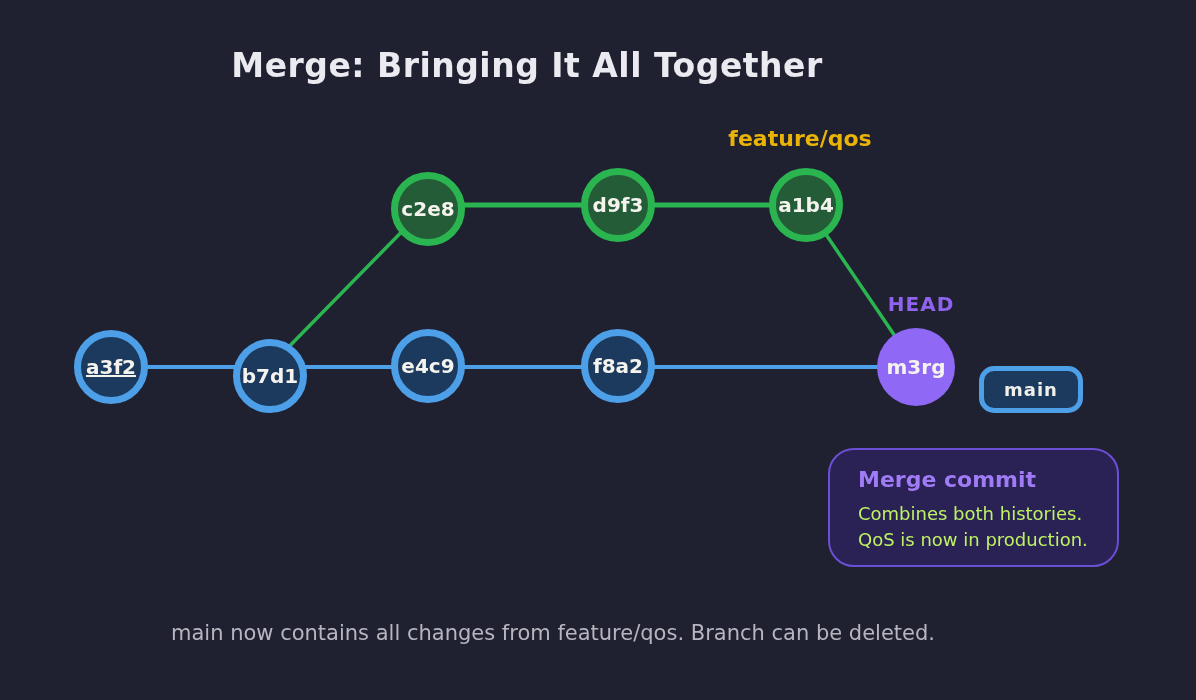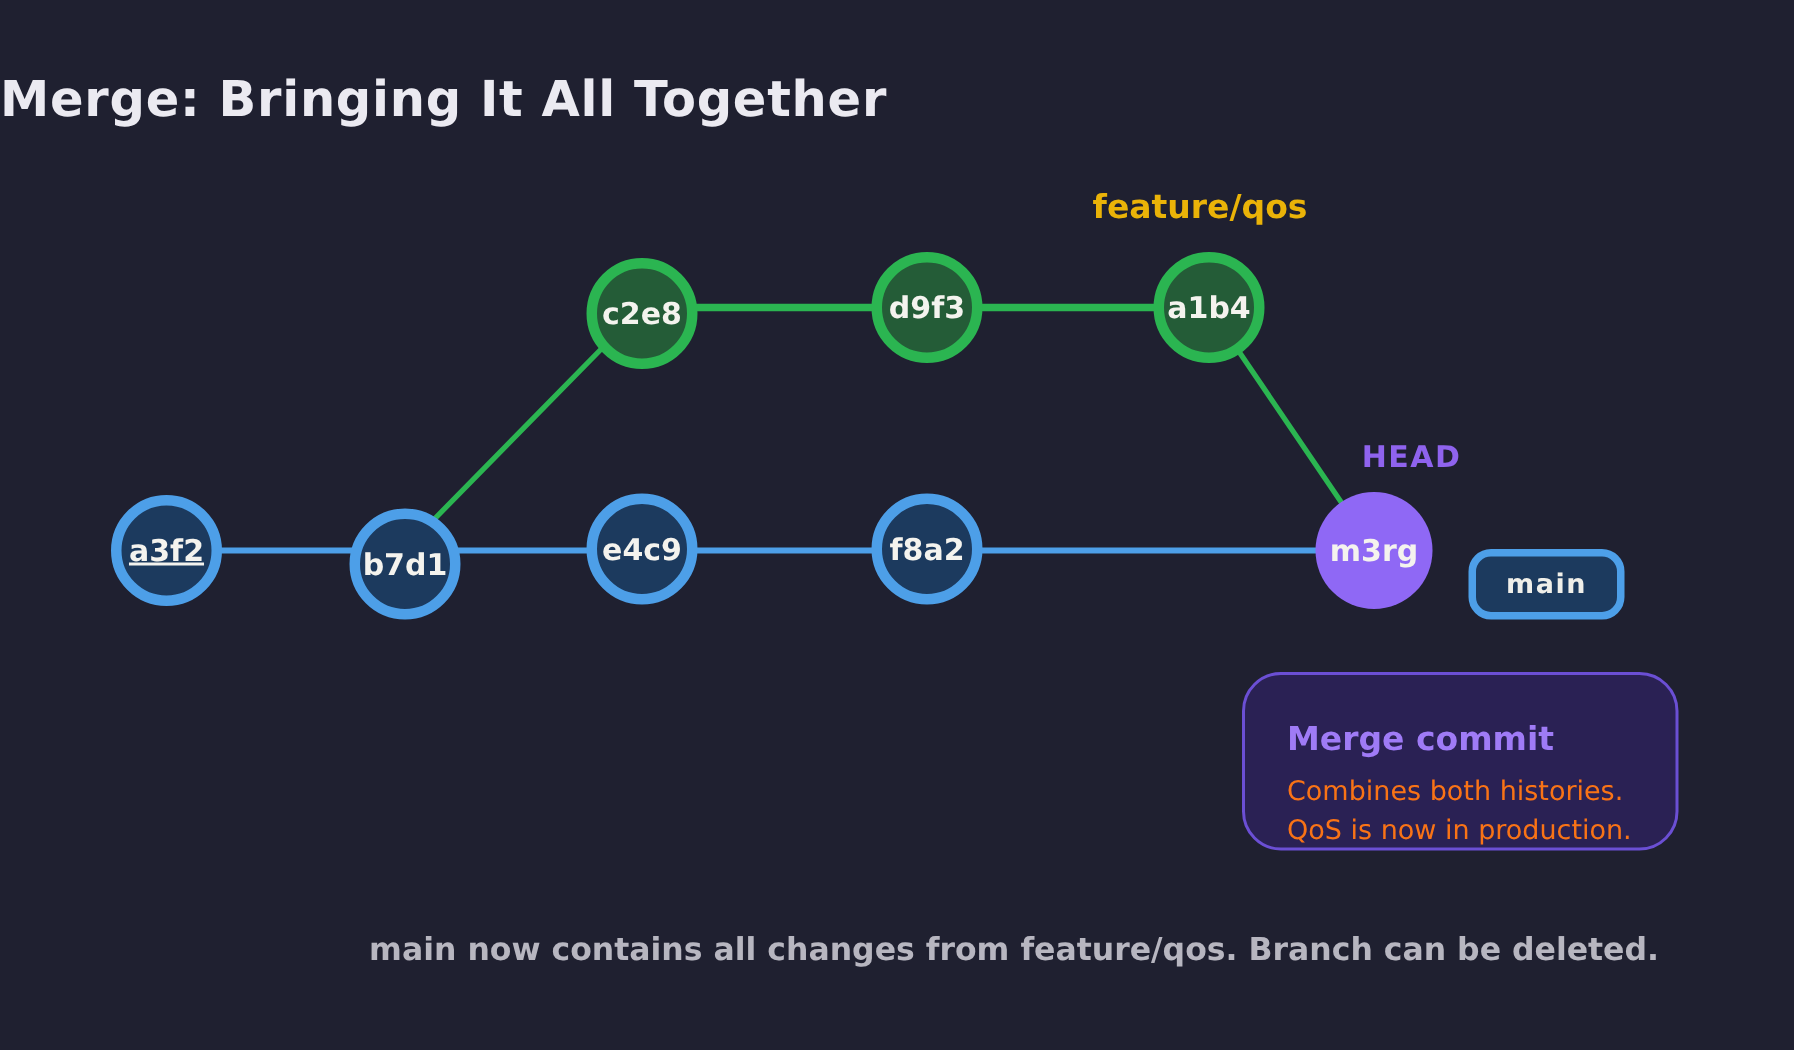--- a/index.html
+++ b/index.html
@@ -11,20 +11,21 @@
     background: #1f2030;
     overflow: hidden;
     font-family: "DejaVu Sans", sans-serif;
   }
   .edges { position: absolute; left: 0; top: 0; z-index: 0; }
 
   .page-title {
     position: absolute;
     left: 0; top: 46px;
     width: 1054px;
+    text-align: center;
     font-size: 33px;
     font-weight: 600;
     letter-spacing: 0.5px;
     color: #ebeaf1;
     z-index: 2;
   }
 
   .commit {
     position: absolute;
     z-index: 2;
@@ -45,21 +46,21 @@
     border: none;
   }
 
   .branch-tag {
     position: absolute;
     z-index: 2;
     transform: translateX(-50%);
     font-weight: 600;
   }
   .feature-tag { left: 800px; top: 126px; font-size: 22px; color: #eab308; }
-  .head-tag    { left: 921px; top: 292px; font-size: 20px; color: #8f63ee; letter-spacing: 1px; margin-left: 20px; }
+  .head-tag    { left: 921px; top: 292px; font-size: 20px; color: #8f63ee; letter-spacing: 1px; }
 
   .main-pill {
     position: absolute;
     z-index: 2;
     left: 979px; top: 343px;
     width: 104px; height: 47px;
     border: 5px solid #4d9fe8;
     border-radius: 15px;
     background: #1c3a5e;
     display: flex;
@@ -73,43 +74,42 @@
   }
 
   .note-box {
     position: absolute;
     z-index: 2;
     left: 828px; top: 448px;
     width: 291px; height: 119px;
     background: #2a2154;
     border: 2px solid #6b4fd4;
     border-radius: 26px;
-    padding: 31px 28px 0 28px;
+    padding: 17px 28px 0 28px;
   }
   .note-title {
     font-size: 22px;
     font-weight: 600;
     color: #9f7bf6;
     margin-bottom: 9px;
   }
   .note-line {
     font-size: 18px;
     line-height: 26px;
-    color: #f97316;
+    color: #bef264;
   }
 
   .footer-caption {
     position: absolute;
     z-index: 2;
     left: 0; top: 621px;
     width: 1106px;
-    text-align: right;
+    text-align: center;
     font-size: 21px;
     color: #b7b6c0;
-    font-weight: bold;
   }
 </style>
 </head>
 <body>
 
 <div class="canvas">
 
   <svg class="edges" width="1196" height="700">
     <line x1="111" y1="367" x2="916" y2="367" stroke-width="4" stroke-linecap="round" stroke="#4d9fe8"></line>
     <line x1="428" y1="205" x2="806" y2="205" stroke-width="5" stroke-linecap="round" stroke="#2bb551"></line>

